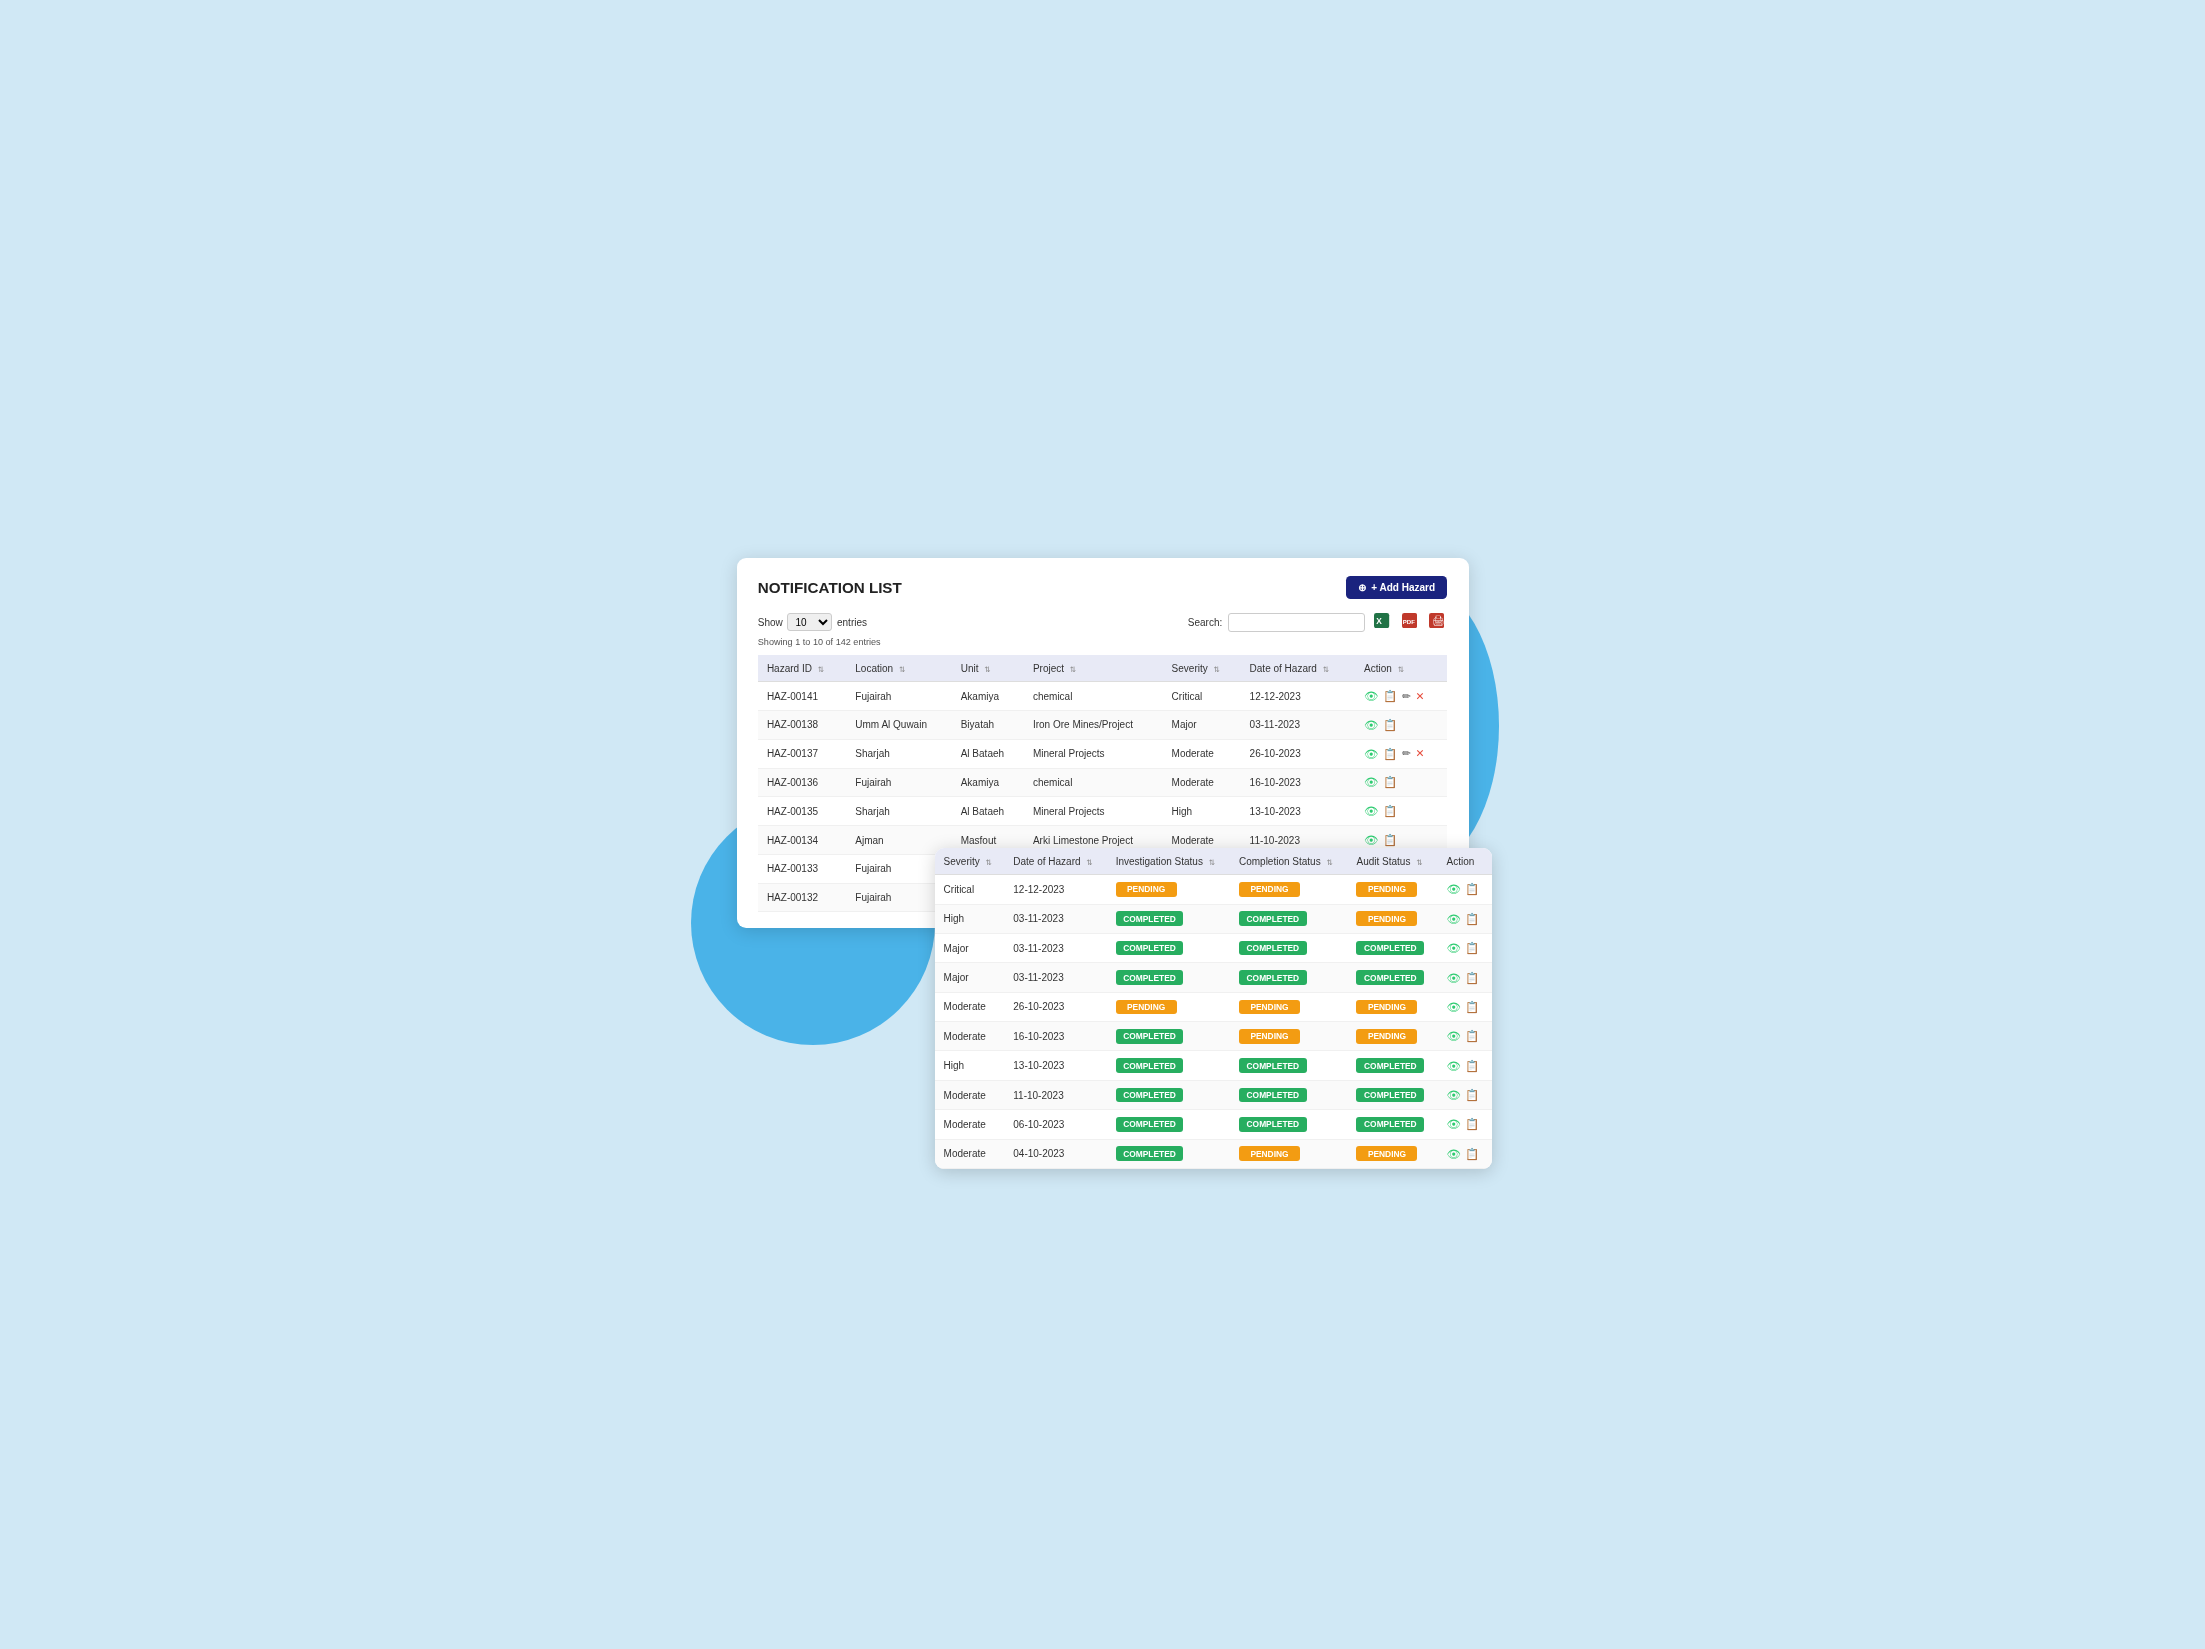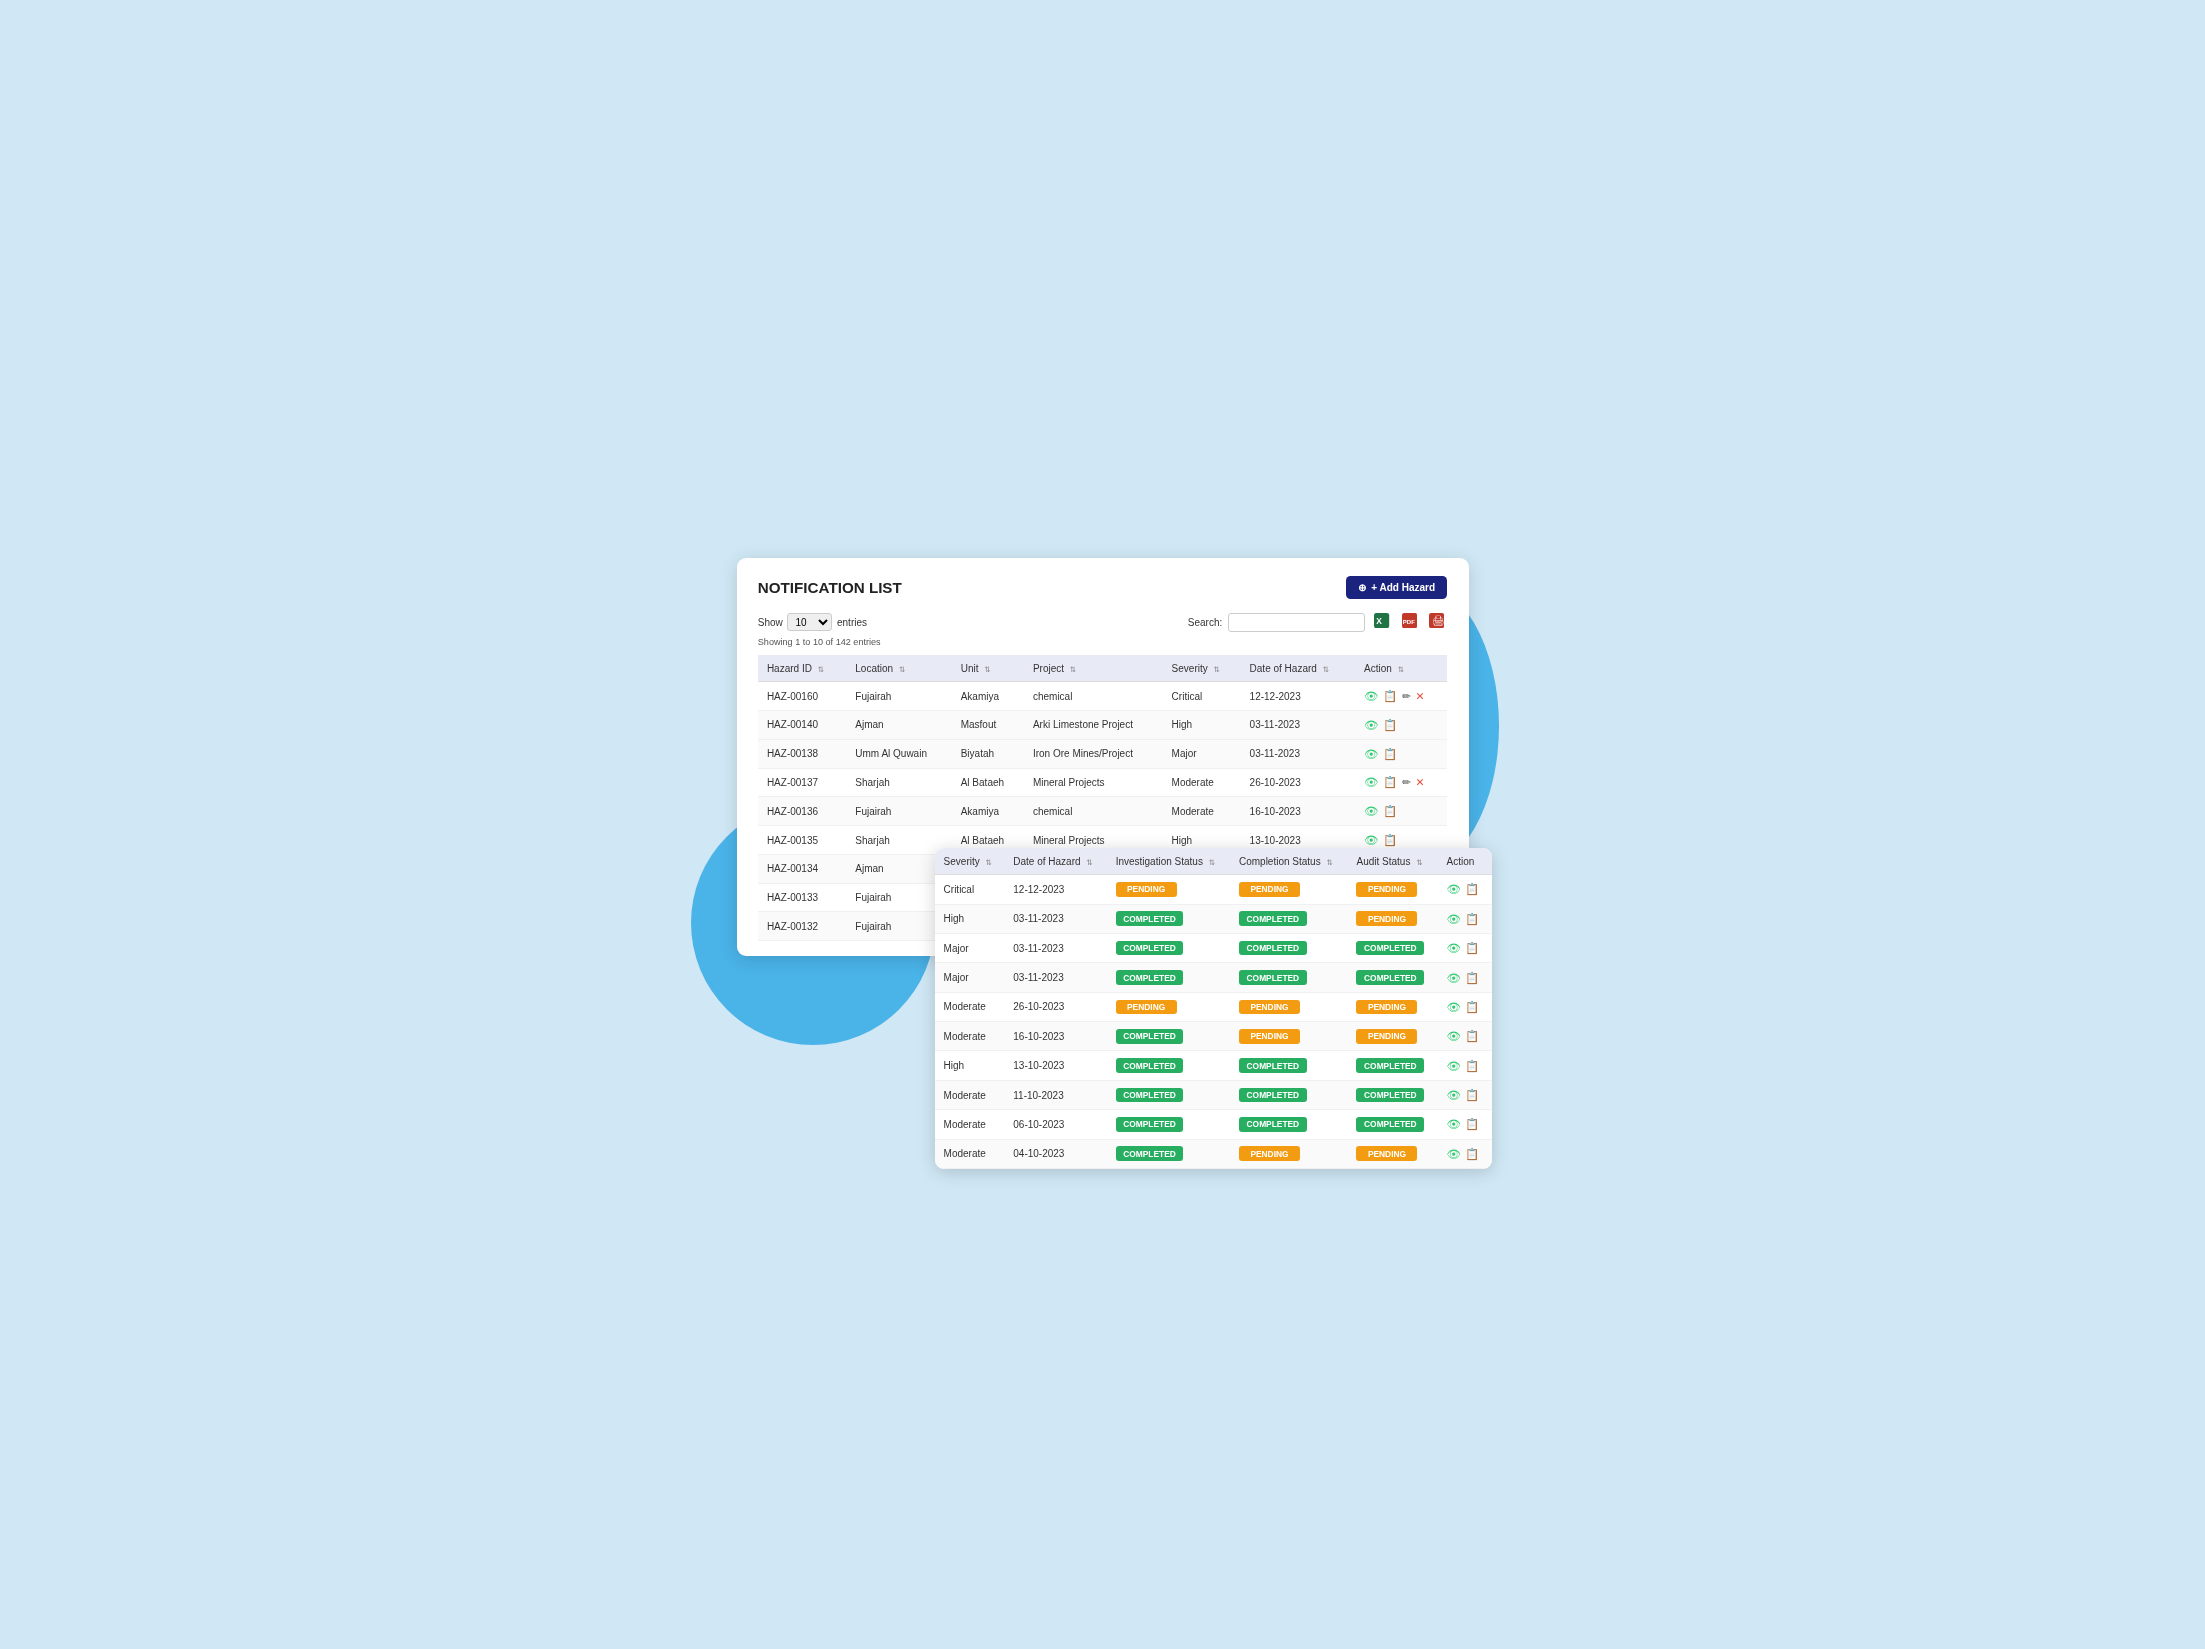--- a/index.html
+++ b/index.html
@@ -288,46 +288,32 @@
           <th>Location <span class="sort-arrows">⇅</span></th>
           <th>Unit <span class="sort-arrows">⇅</span></th>
           <th>Project <span class="sort-arrows">⇅</span></th>
           <th>Severity <span class="sort-arrows">⇅</span></th>
           <th>Date of Hazard <span class="sort-arrows">⇅</span></th>
           <th>Action <span class="sort-arrows">⇅</span></th>
         </tr>
       </thead>
       <tbody id="main-table-body">
       <tr style="background: rgb(255, 255, 255);">
-    <td>HAZ-00160</td>
+    <td>HAZ-00141</td>
     <td>Fujairah</td>
     <td>Akamiya</td>
     <td>chemical</td>
     <td>Critical</td>
     <td>12-12-2023</td>
     <td>
               <div class="action-icons">
                 <span class="action-icon-view" style="cursor:pointer">👁</span>
                 <span class="action-icon-doc" style="cursor:pointer">📋</span>
                 <span class="action-icon-edit" style="cursor:pointer">✏</span>
                 <span class="action-icon-delete" style="cursor:pointer">✕</span>
-              </div>
-            </td>
-  </tr>
-          <tr style="background: rgb(250, 250, 250);">
-    <td>HAZ-00140</td>
-    <td>Ajman</td>
-    <td>Masfout</td>
-    <td>Arki Limestone Project</td>
-    <td>High</td>
-    <td>03-11-2023</td>
-    <td>
-              <div class="action-icons">
-                <span class="action-icon-view" style="cursor:pointer">👁</span>
-                <span class="action-icon-doc" style="cursor:pointer">📋</span>
               </div>
             </td>
   </tr>
           <tr style="background: rgb(250, 250, 250);">
     <td>HAZ-00138</td>
     <td>Umm Al Quwain</td>
     <td>Biyatah</td>
     <td>Iron Ore Mines/Project</td>
     <td>Major</td>
     <td>03-11-2023</td>

